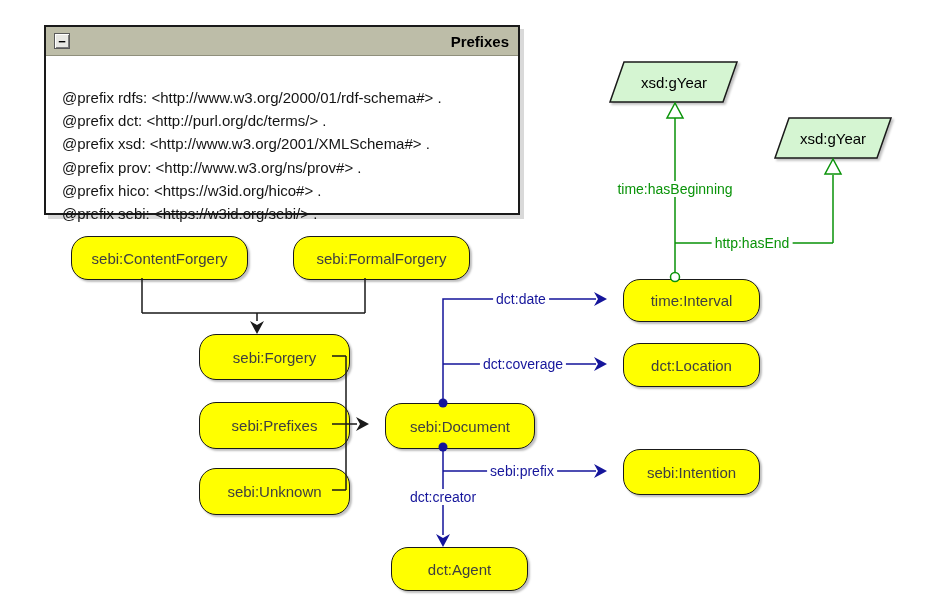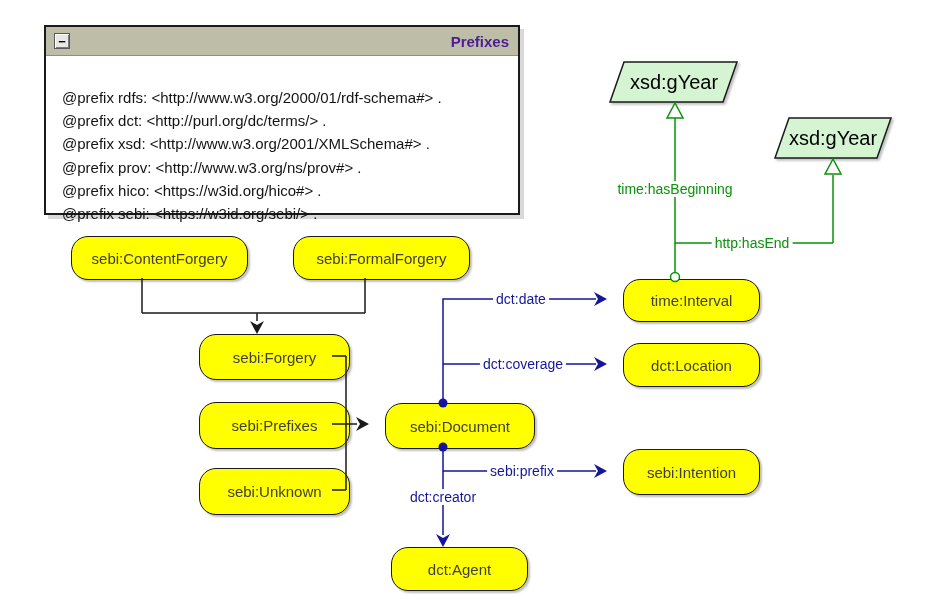--- a/index.html
+++ b/index.html
@@ -27,21 +27,21 @@
   .open-green{fill:#fff; stroke:var(--edge-green,#0A9309); stroke-width:1.5;}
   .dt-shape{fill:var(--datatype-fill,#D5F5D2); stroke:var(--node-border,#1A1A1A); stroke-width:1.5;
             filter:drop-shadow(2px 2px 1px rgba(0,0,0,0.25));}
 
   
   .elabel{position:absolute; z-index:4; transform:translate(-50%,-50%);
           background:#fff; padding:0 3px; font-size:14px; white-space:nowrap;}
   .elabel.navy{color:var(--edge-navy,#15159B);}
   .elabel.green{color:var(--edge-green,#0A9309);}
   .dtlabel{position:absolute; z-index:4; transform:translate(-50%,-50%);
-           font-size:20px; color:#000; white-space:nowrap;}
+           font-size:15px; color:#000; white-space:nowrap;}
 
   
   .window{
     position:absolute; left:44px; top:25px; width:476px; height:190px; z-index:5;
     background:#fff; border:2px solid #1A1A1A; box-sizing:border-box;
     box-shadow:4px 4px 0 #D9D9D9;
   }
   .window-header{
     height:28px; background:var(--header-bg,#BDBDA8);
     border-bottom:1px solid #8F8F7C;
@@ -50,21 +50,21 @@
   .min-btn{
     width:16px; height:16px; margin-left:8px;
     background:#E8E8E4; border:1px solid #5A5A5A;
     box-shadow:inset 1px 1px 0 #FFFFFF, inset -1px -1px 0 #7A7A7A;
     display:flex; align-items:center; justify-content:center;
     font-size:13px; font-weight:bold; line-height:1; color:#000; cursor:pointer;
     box-sizing:border-box;
   }
   .window-title{
     flex:1; text-align:right; padding-right:9px;
-    font-size:15px; font-weight:bold; color:#4c1d95;
+    font-size:15px; font-weight:bold; color:#000000;
   }
   .window-body{padding:30px 15px 0 16px;}
   .prefix-line{font-size:15px; line-height:23.2px; color:#141414; white-space:nowrap;}
 </style>
 </head>
 <body>
 
 <div class="canvas">
 
   <div class="node" style="left:55px;top:236px;width:175px;height:42px">sebi:ContentForgery</div>

